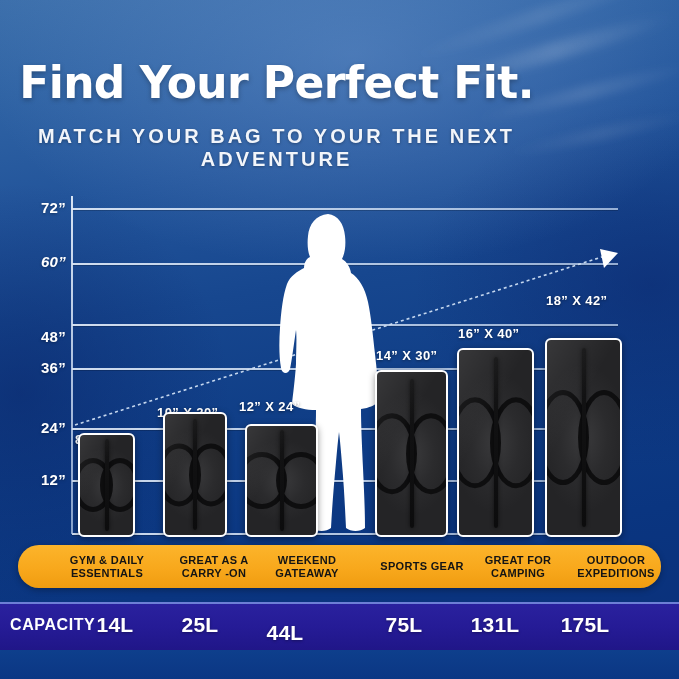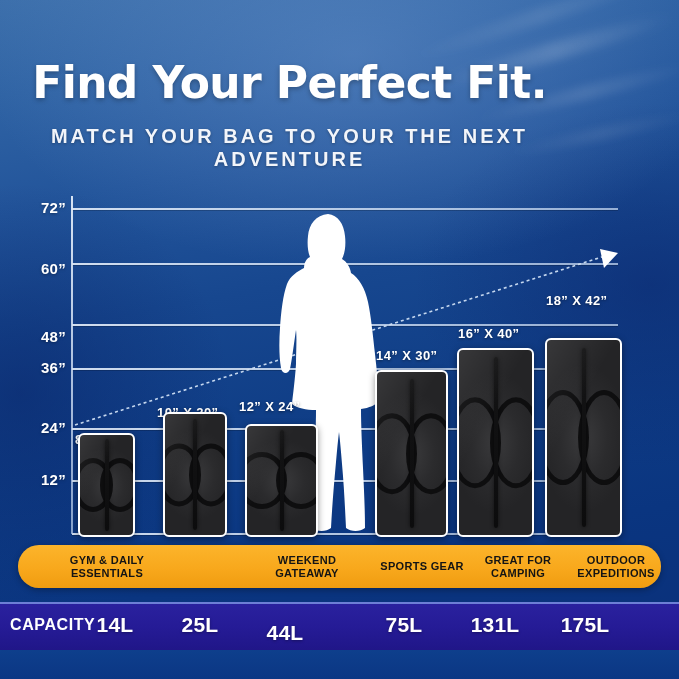--- a/index.html
+++ b/index.html
@@ -18,21 +18,21 @@
   }
   
   .cloud{position:absolute;pointer-events:none;border-radius:50%;
     background:linear-gradient(90deg, rgba(255,255,255,0.0), rgba(255,255,255,0.16), rgba(255,255,255,0.0));
     filter:blur(4px);}
   .c1{left:430px;top:42px;width:250px;height:18px;transform:rotate(-16deg);}
   .c2{left:470px;top:86px;width:230px;height:14px;transform:rotate(-14deg);opacity:.75;}
   .c3{left:500px;top:128px;width:200px;height:12px;transform:rotate(-12deg);opacity:.55;}
   .c4{left:400px;top:8px;width:280px;height:16px;transform:rotate(-18deg);opacity:.6;}
 
-  .header{position:absolute;left:0;top:58px;width:553px;text-align:center;padding-left:13px;}
+  .header{position:absolute;left:0;top:58px;width:553px;text-align:center;}
   .title{
     font-size:44px;line-height:50px;font-weight:bold;color:#ffffff;
     letter-spacing:-0.6px;
     text-shadow:0 2px 5px rgba(0,0,0,0.28);
     font-family:"DejaVu Sans","Liberation Sans",sans-serif;
   }
   .subtitle{
     margin-top:17px;font-size:20px;font-weight:bold;color:#f2f5fa;
     letter-spacing:3.0px;
     text-shadow:0 1px 3px rgba(0,0,0,0.30);
@@ -121,21 +121,21 @@
         <div class="gridline" style="top: 263px;"></div>
         <div class="gridline" style="top: 324px;"></div>
         <div class="gridline" style="top: 368px;"></div>
         <div class="gridline" style="top: 428px;"></div>
         <div class="gridline" style="top: 480px;"></div>
         <div class="gridline" style="top: 533px;"></div>
       </div>
     <div class="axis-y"></div>
     <div class="ylabels-wrap" id="ylabels-host">
         <div class="ylabel" style="top: 199px;">72”</div>
-        <div class="ylabel" style="top: 260px;">60”</div>
+        <div class="ylabel" style="top: 253px; font-style: italic;">60”</div>
         <div class="ylabel" style="top: 315px; margin-top: 13px;">48”</div>
         <div class="ylabel" style="top: 359px;">36”</div>
         <div class="ylabel" style="top: 419px;">24”</div>
         <div class="ylabel" style="top: 471px;">12”</div>
       </div>
 
     <svg class="trend" viewBox="0 0 679 679">
       <line x1="75" y1="425" x2="605" y2="256" stroke="#cfe0f5" stroke-width="1.6" stroke-dasharray="3 3" opacity="0.95"></line>
       <polygon points="618,253 600,249 604,268" fill="#ffffff"></polygon>
     </svg>
@@ -196,20 +196,21 @@
           <div class="lobeL"></div>
           <div class="lobeR"></div>
           <div class="seam"></div>
           <div class="gloss"></div>
         </div>
       </div>
   </div>
 
   <div class="cats" id="cats-host">
       <div class="cat" style="left: 30px; width: 118px;">GYM &amp; DAILY ESSENTIALS</div>
+      <div class="cat" style="left: 140px; width: 112px;">GREAT AS A CARRY -ON</div>
       <div class="cat" style="left: 230px; width: 118px;">WEEKEND GATEAWAY</div>
       <div class="cat" style="left: 352px; width: 104px;">SPORTS GEAR</div>
       <div class="cat" style="left: 540px; width: 116px;">OUTDOOR EXPEDITIONS</div>
       <div class="cat" style="left: 448px; width: 104px;">GREAT FOR CAMPING</div>
     </div>
 
   <div class="cap-strip"></div>
   <div class="cap-title">CAPACITY</div>
   <div id="caps-host">
       <div class="cap" style="left: 60px; width: 110px;">14L</div>

